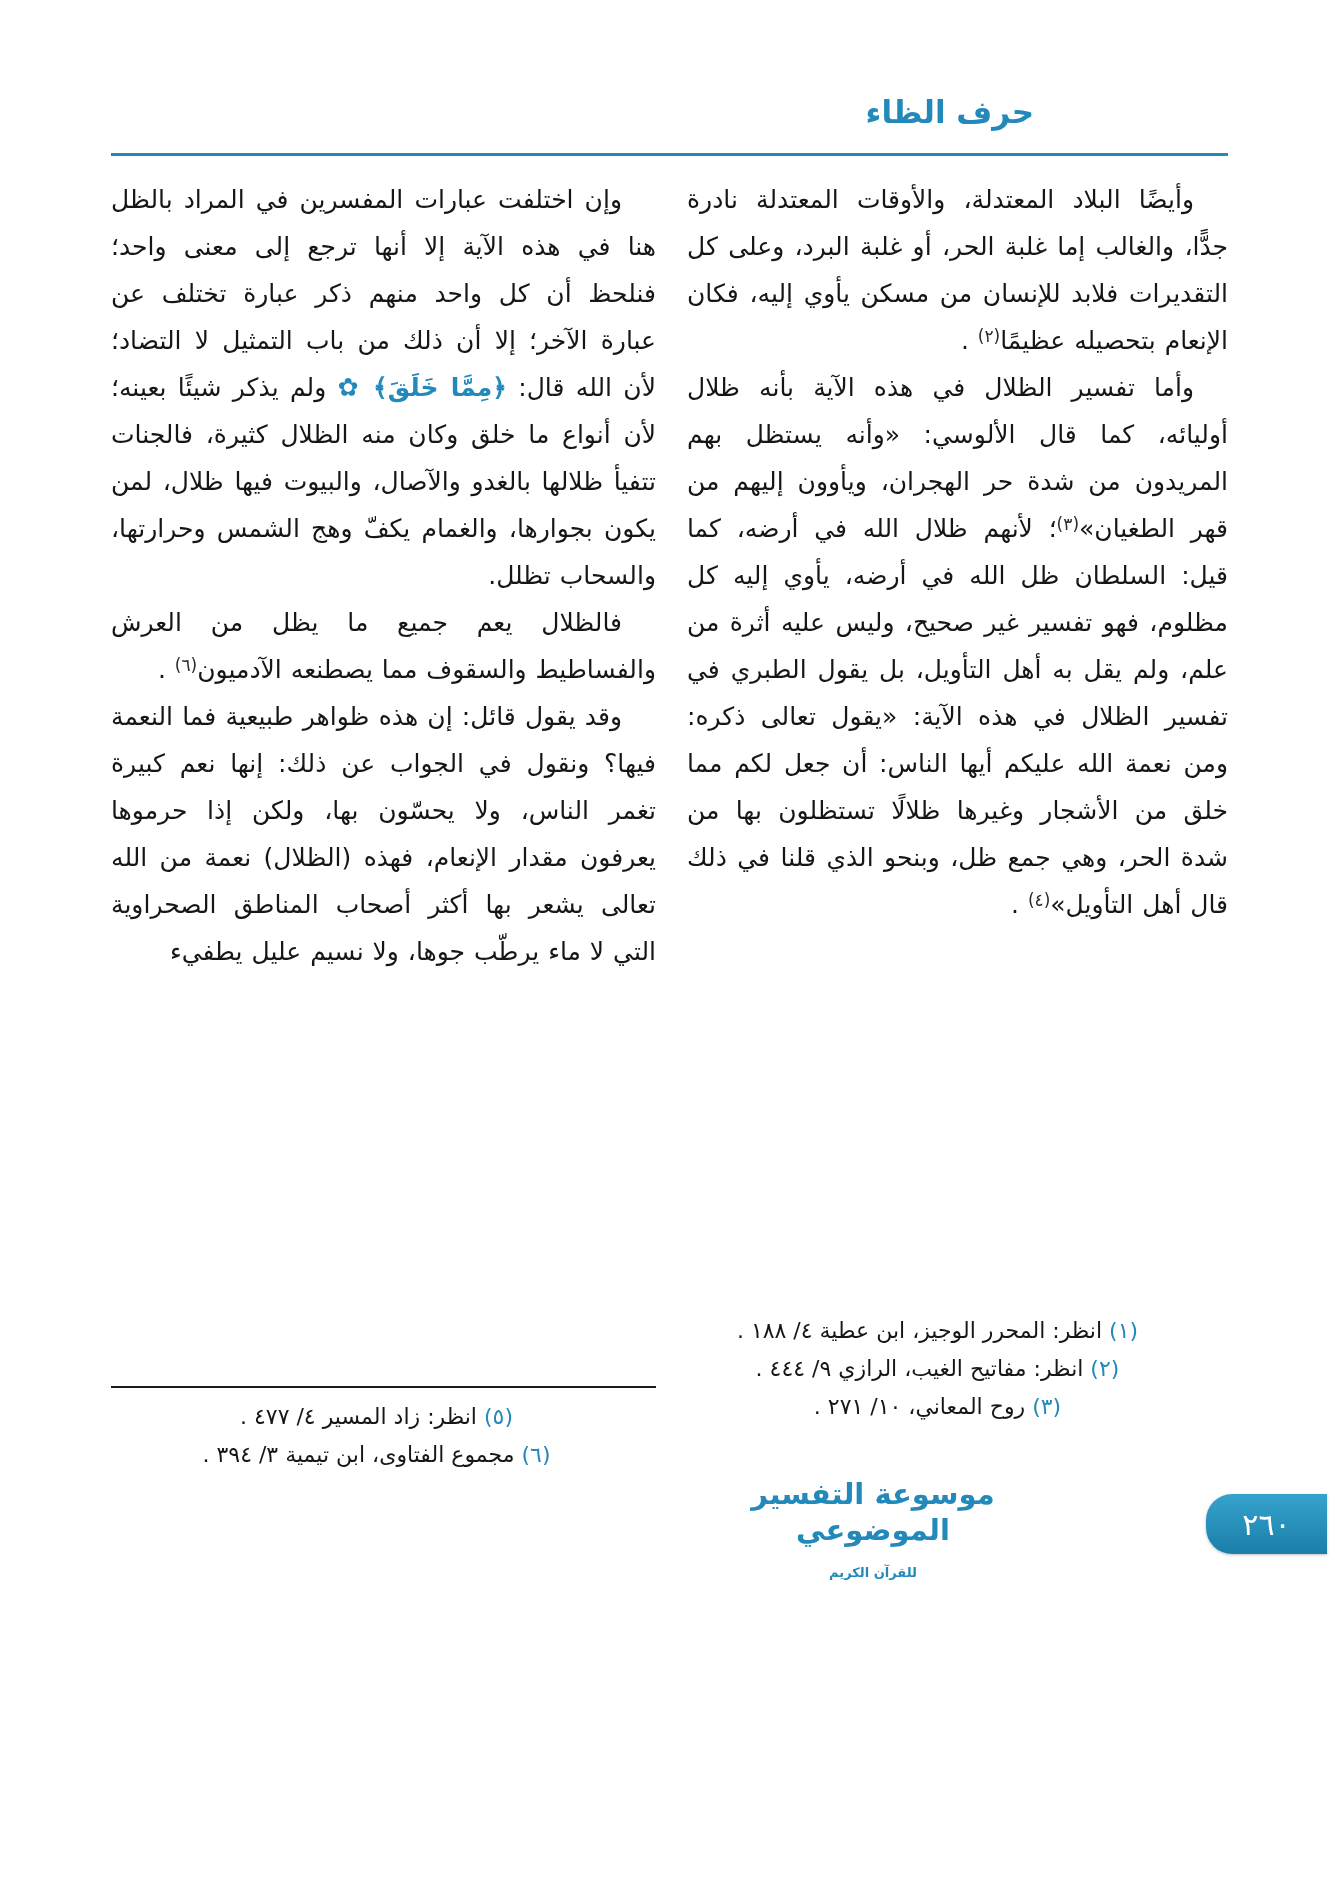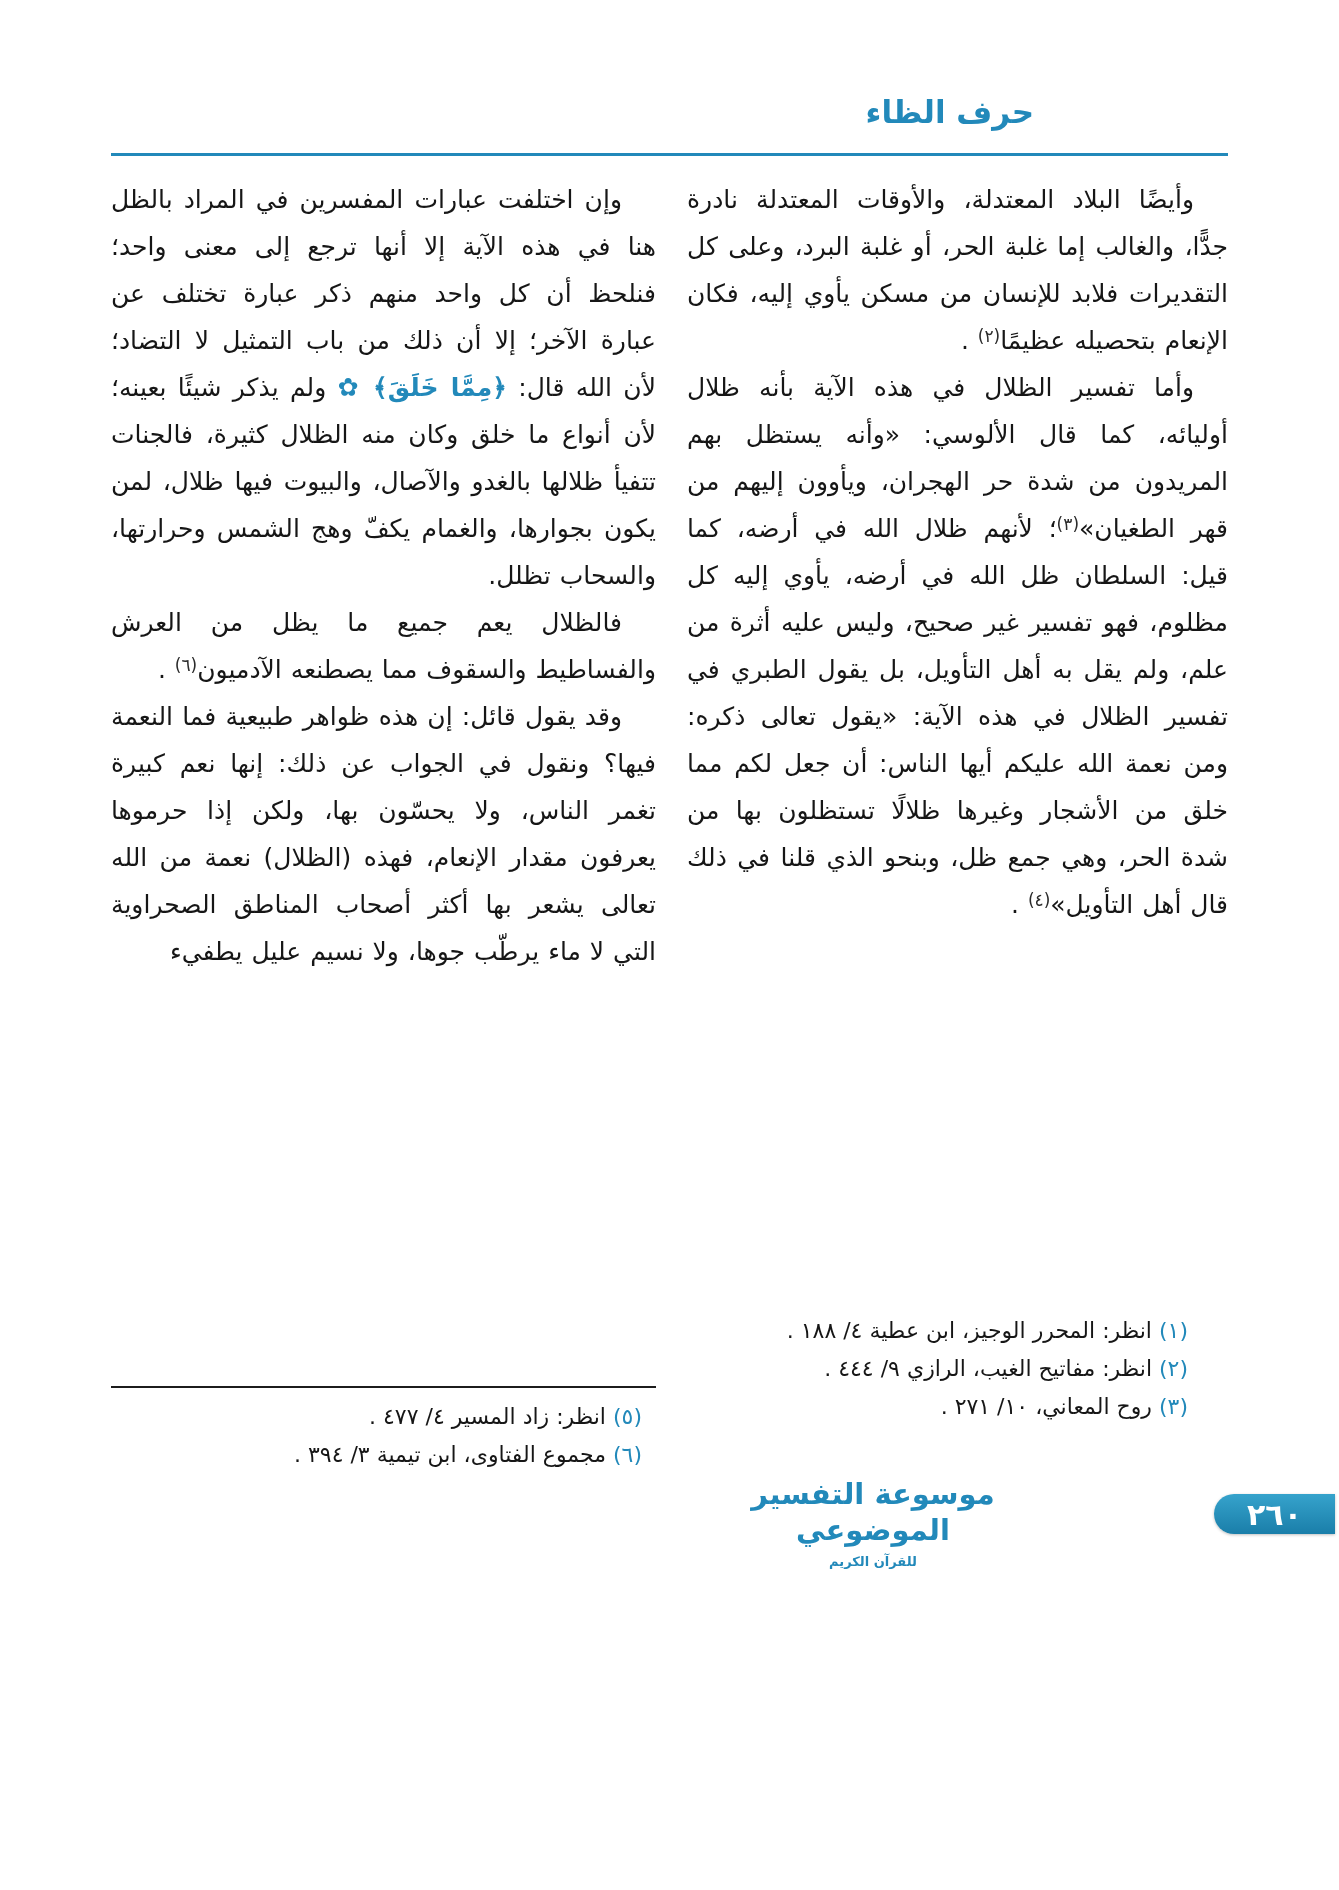--- a/index.html
+++ b/index.html
@@ -32,41 +32,41 @@
     word-spacing:1px;
   }
   .fref {
     font-size:17px; vertical-align:7px; line-height:0; color:#2b2b2b;
   }
   .quran { color:var(--accent); font-weight:bold; }
 
   .fnotes { position:absolute; color:var(--ink); font-size:22px; line-height:38px; }
   .fnotes-right { top:1312px; right:111px; width:541px; padding-right:40px; }
   .fnotes-left  { top:1398px; right:683px; width:545px; padding-right:14px; }
-  .fnote { text-align:right; }
+  .fnote { text-align:center; }
   .fnum { color:var(--accent); }
 
   .fnote-rule {
     position:absolute; top:1386px; right:683px;
     width:545px; height:2px; background:#1c1c1c;
   }
 
   .logo {
     position:absolute; top:1476px; left:742px; width:262px;
     text-align:center; color:var(--accent);
   }
   .logo-main { font-size:29px; font-weight:bold; line-height:1.25; }
-  .logo-sub  { font-size:13px; margin-top:5px; font-weight:bold; }
+  .logo-sub  { font-size:13px; margin-top:16px; font-weight:bold; }
 
   .page-pill {
-    position:absolute; top:1494px; right:4px; width:121px; height:40px;
+    position:absolute; top:1494px; right:12px; width:121px; height:60px;
     background:linear-gradient(180deg,#36a3cc 0%, #1a7ea9 100%);
     border-radius:26px 0 0 26px;
     display:flex; align-items:center; justify-content:center;
-    color:#ffffff; font-size:30px; font-weight:bold;
+    color:#ffffff; font-size:30px; font-weight:normal;
     box-shadow:0 1px 3px rgba(0,0,0,0.25);
   }
 </style>
 </head>
 <body>
 
 <div class="header-title">حرف الظاء</div>
 <div class="header-rule"></div>
 
 <div class="col col-right">

